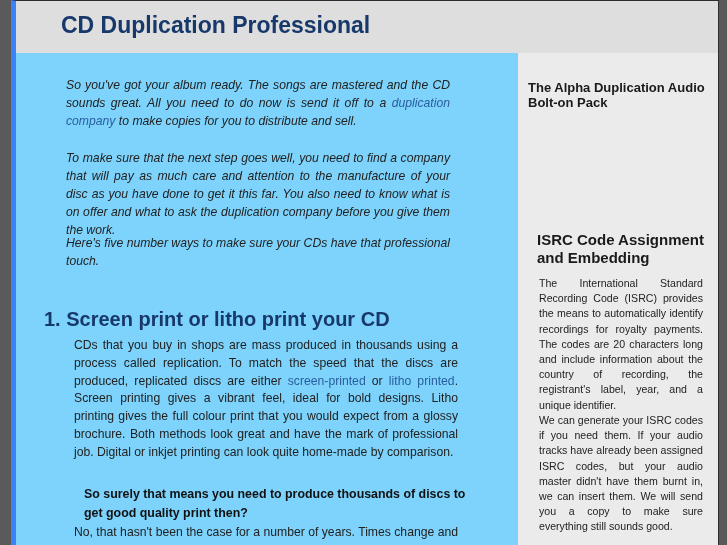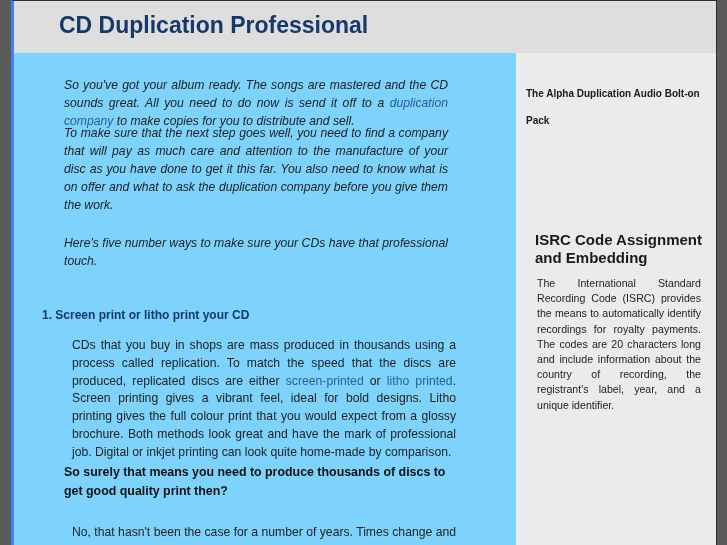--- a/index.html
+++ b/index.html
@@ -11,21 +11,21 @@
       background: #5a5a5a;
       font-family: "Liberation Sans", sans-serif;
     }
     .page {
       position: absolute;
       left: 11px;
       top: 0;
       width: 702px;
       height: 545px;
       background: #ffffff;
-      border-left: 3px solid #3b82f6;
+      border-left: 5px solid #3b82f6;
       border-right: 1px solid #2e2e2e;
       border-top: 1px solid #2e2e2e;
       overflow: hidden;
     }
     .header {
       position: absolute;
       left: 0;
       top: 0;
       width: 702px;
       height: 52px;
@@ -71,21 +71,21 @@
     }
     a.inline-link {
       color: #2a5d9e;
       text-decoration: none;
     }
     .section-heading {
       position: absolute;
       left: 28px;
       top: 255px;
       margin: 0;
-      font-size: 12px;
+      font-size: 20px;
       font-weight: bold;
       color: #17386a;
       white-space: nowrap;
     }
     .body-p {
       position: absolute;
       left: 50px;
       width: 384px;
       margin: 8px;
       font-size: 12.2px;
@@ -102,22 +102,22 @@
       line-height: 18.5px;
       font-weight: bold;
       color: #111;
     }
     .sb-title {
       position: absolute;
       left: 10px;
       top: 27px;
       width: 185px;
       margin: 0;
-      font-size: 10px;
-      line-height: 27px;
+      font-size: 13px;
+      line-height: 15px;
       font-weight: bold;
       color: #1a1a1a;
     }
     .sb-p {
       position: absolute;
       left: 21px;
       width: 164px;
       margin: 0;
       font-size: 10.6px;
       line-height: 15.2px;
@@ -141,32 +141,33 @@
 
 <div class="page">
 
   <div class="header">
     <h1 class="site-title">CD Duplication Professional</h1>
   </div>
 
   <div class="main">
     <div class="intro">
       <p style="top:23px;"><span>So you've got your album ready. The songs are mastered and the CD sounds great. All you need to do now is send it off to a </span><a class="inline-link" href="#">duplication company</a><span> to make copies for you to distribute and sell.</span></p>
-      <p style="top:71px;">To make sure that the next step goes well, you need to find a company that will pay as much care and attention to the manufacture of your disc as you have done to get it this far. You also need to know what is on offer and what to ask the duplication company before you give them the work.</p>
+      <p style="top:96px;">To make sure that the next step goes well, you need to find a company that will pay as much care and attention to the manufacture of your disc as you have done to get it this far. You also need to know what is on offer and what to ask the duplication company before you give them the work.</p>
       <p style="top:181px;">Here's five number ways to make sure your CDs have that professional touch.</p>
     </div>
 
     <h2 class="section-heading">1. Screen print or litho print your CD</h2>
 
     <p class="body-p" style="top:276px;"><span>CDs that you buy in shops are mass produced in thousands using a process called replication. To match the speed that the discs are produced, replicated discs are either </span><a class="inline-link" href="#">screen-printed</a><span> or </span><a class="inline-link" href="#">litho printed</a><span>. Screen printing gives a vibrant feel, ideal for bold designs. Litho printing gives the full colour print that you would expect from a glossy brochure. Both methods look great and have the mark of professional job. Digital or inkjet printing can look quite home-made by comparison.</span></p>
 
-    <p class="sub-q" style="top:410px;">So surely that means you need to produce thousands of discs to get good quality print then?</p>
+    <p class="sub-q" style="top:432px;margin-left:18px;">So surely that means you need to produce thousands of discs to get good quality print then?</p>
 
     <p class="body-p" style="top:463px;">No, that hasn't been the case for a number of years. Times change and both screen printing and litho printing is available on any</p>
   </div>
 
   <div class="sidebar">
     <h3 class="sb-title">The Alpha Duplication Audio Bolt-on Pack</h3>
     <h4 class="sb-sub">ISRC Code Assignment and Embedding</h4>
     <p class="sb-p" style="top:223px;">The International Standard Recording Code (ISRC) provides the means to automatically identify recordings for royalty payments. The codes are 20 characters long and include information about the country of recording, the registrant's label, year, and a unique identifier.</p>
+    <p class="sb-p" style="top:360px;">We can generate your ISRC codes if you need them. If your audio tracks have already been assigned ISRC codes, but your audio master didn't have them burnt in, we can insert them. We will send you a copy to make sure everything still sounds good.</p>
   </div>
 
 </div>
 
 </body></html>

